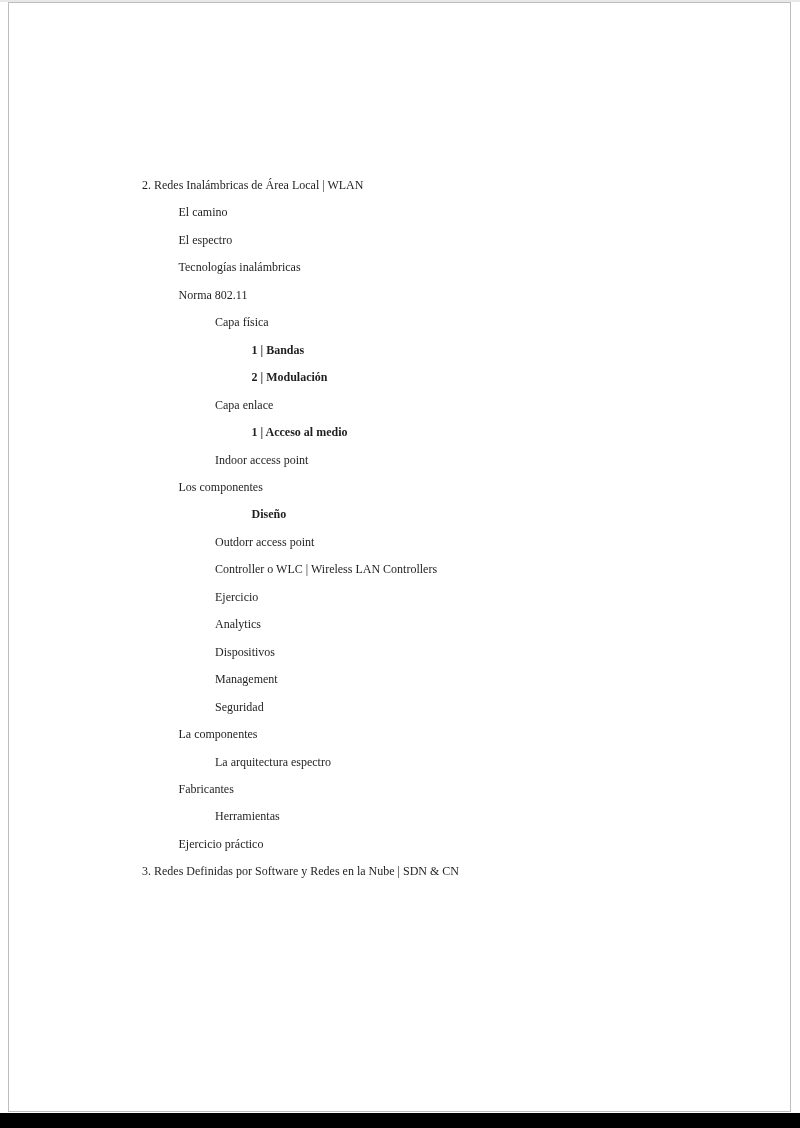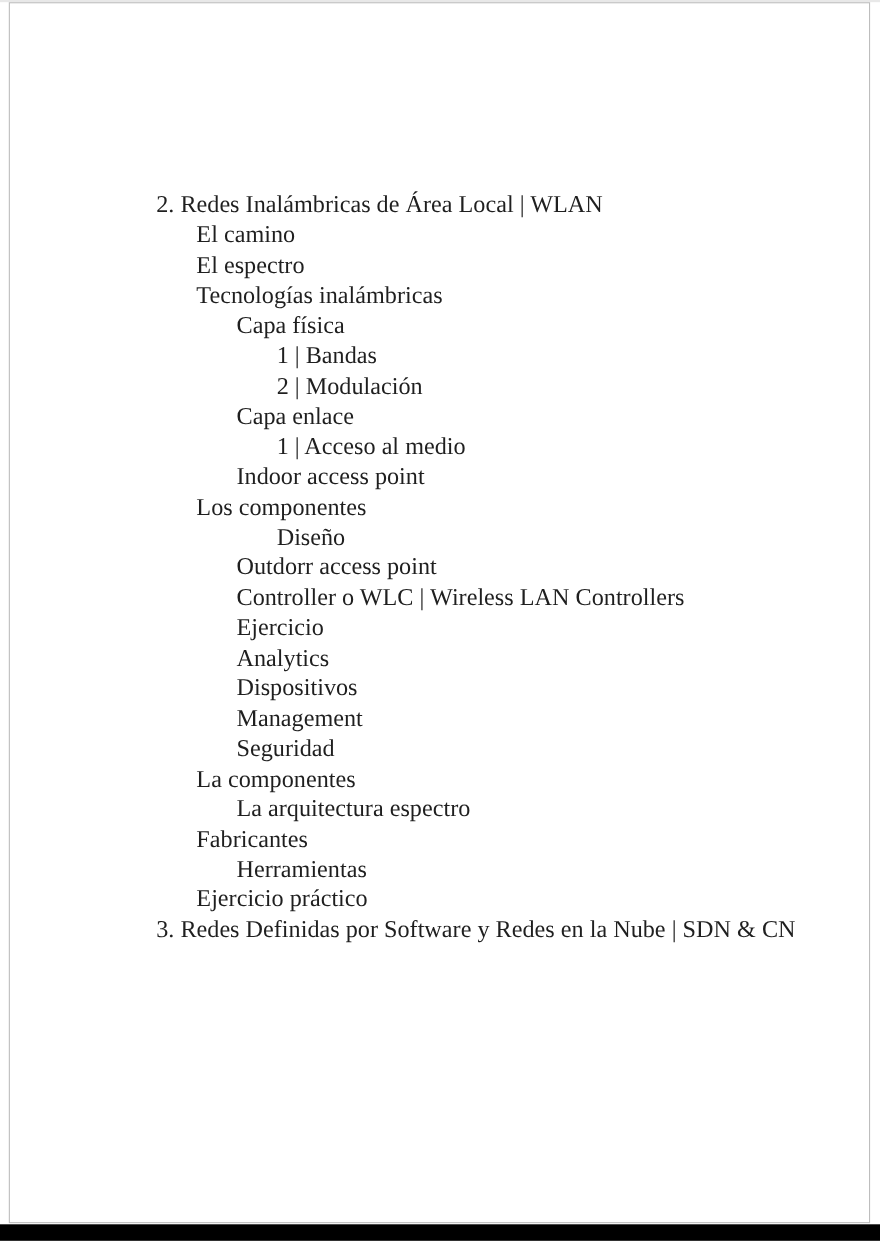--- a/index.html
+++ b/index.html
@@ -40,41 +40,42 @@
     height: 15px;
     background: #000000;
   }
   .toc {
     position: absolute;
     left: 133px;
     top: 169px;
     width: 640px;
   }
   .toc-line {
-    font-size: 22px;
+    font-size: 12px;
     line-height: 27.45px;
     color: #1f1f1f;
     white-space: nowrap;
   }
   .lvl0 { padding-left: 0px; }
   .lvl1 { padding-left: 36.5px; }
   .lvl2 { padding-left: 73px; }
-  .lvl3 { padding-left: 109.5px; }
+  .lvl3 { padding-left: 109.5px; font-weight: bold; }
 </style>
 </head>
 <body>
 
 <div class="top-strip"></div>
 
 <div class="page">
   <div class="toc" id="toc">
       <div class="toc-line lvl0">2. Redes Inalámbricas de Área Local | WLAN</div>
       <div class="toc-line lvl1">El camino</div>
       <div class="toc-line lvl1">El espectro</div>
       <div class="toc-line lvl1">Tecnologías inalámbricas</div>
+      <div class="toc-line lvl1">Norma 802.11</div>
       <div class="toc-line lvl2">Capa física</div>
       <div class="toc-line lvl3">1 | Bandas</div>
       <div class="toc-line lvl3">2 | Modulación</div>
       <div class="toc-line lvl2">Capa enlace</div>
       <div class="toc-line lvl3">1 | Acceso al medio</div>
       <div class="toc-line lvl2">Indoor access point</div>
       <div class="toc-line lvl1">Los componentes</div>
       <div class="toc-line lvl3">Diseño</div>
       <div class="toc-line lvl2">Outdorr access point</div>
       <div class="toc-line lvl2">Controller o WLC | Wireless LAN Controllers</div>

